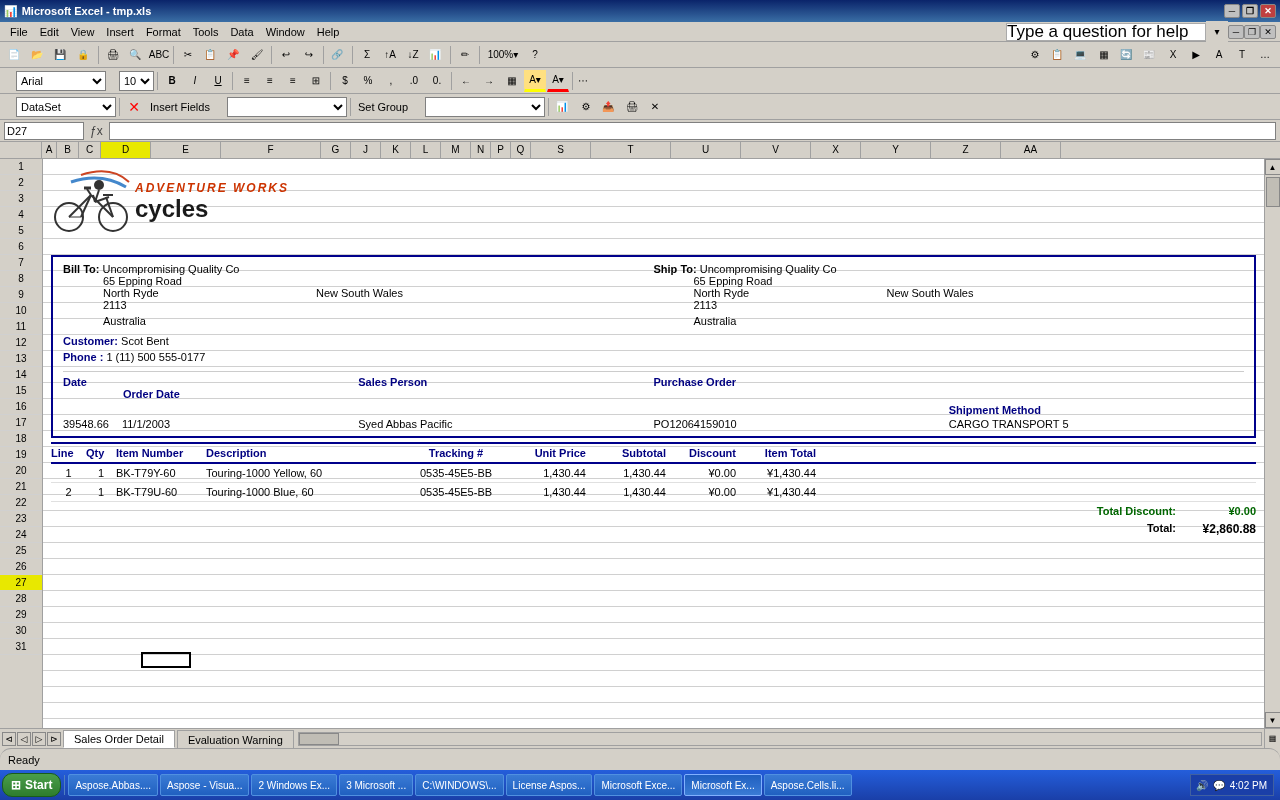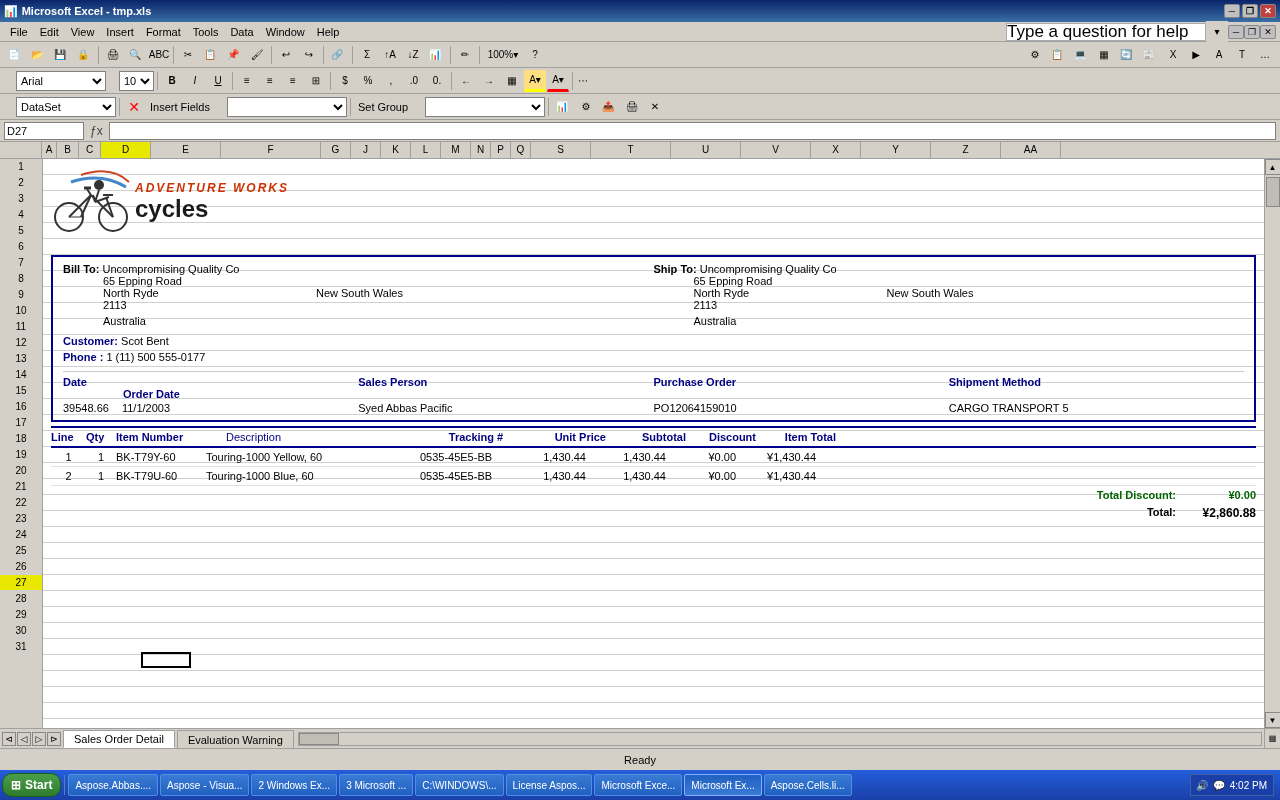--- a/index.html
+++ b/index.html
@@ -131,21 +131,22 @@
 
     
     .status-bar {
       background: #d4d0c8;
       height: 22px;
       display: flex;
       align-items: center;
       padding: 0 8px;
       border-top: 1px solid #a0a0a0;
       font-size: 11px;
-      justify-content: center;
+      justify-content: flex-start;
+      border-radius: 11px;
     }
 
     
     .taskbar {
       background: linear-gradient(to bottom, #245edb, #1a3fa8);
       height: 30px;
       display: flex;
       align-items: center;
       padding: 0 2px;
       gap: 2px;
@@ -587,41 +588,41 @@
                   <div style="font-weight:bold; color:#000080;">Date</div>
                   <div style="font-weight:bold; color:#000080; margin-left:60px; display:inline-block;">Order Date</div>
                 </div>
                 <div style="flex:1;">
                   <div style="font-weight:bold; color:#000080;">Sales Person</div>
                 </div>
                 <div style="flex:1;">
                   <div style="font-weight:bold; color:#000080;">Purchase Order</div>
                 </div>
                 <div style="flex:1;">
-                  <div style="font-weight:bold; color:#000080;">Shipment Method</div>
+                  <div style="font-weight:bold; color:#000080;margin-top:28px;">Shipment Method</div>
                 </div>
               </div>
               <div style="display:flex; padding-top:2px;">
                 <div style="flex:1;">
                   <span>39548.66</span>
                   <span style="margin-left:10px;">11/1/2003</span>
                 </div>
                 <div style="flex:1;">Syed Abbas Pacific</div>
                 <div style="flex:1;">PO12064159010</div>
                 <div style="flex:1;">CARGO TRANSPORT 5</div>
               </div>
             </div>
 
             <div>
 
               <div style="display:flex; border-bottom:2px solid #00008B; padding:3px 0; border-top:2px solid #00008B;">
                 <div style="width:35px; font-weight:bold; color:#000080; font-size:11px;">Line</div>
                 <div style="width:30px; font-weight:bold; color:#000080; font-size:11px;">Qty</div>
                 <div style="width:90px; font-weight:bold; color:#000080; font-size:11px;">Item Number</div>
-                <div style="width:200px; font-weight:normal; color:#000080; font-size:11px;margin-left:20px;">Description</div>
+                <div style="width:200px; font-weight:bold; color:#000080; font-size:11px;">Description</div>
                 <div style="width:100px; font-weight:bold; color:#000080; font-size:11px; text-align:center;">Tracking #</div>
                 <div style="width:80px; font-weight:bold; color:#000080; font-size:11px; text-align:right;">Unit Price</div>
                 <div style="width:80px; font-weight:bold; color:#000080; font-size:11px; text-align:right;">Subtotal</div>
                 <div style="width:70px; font-weight:bold; color:#000080; font-size:11px; text-align:right;">Discount</div>
                 <div style="width:80px; font-weight:bold; color:#000080; font-size:11px; text-align:right;">Item Total</div>
               </div>
 
               <div style="display:flex; padding:3px 0; border-bottom:1px solid #e0e0e0;">
                 <div style="width:35px; text-align:center; font-size:11px;">1</div>
                 <div style="width:30px; text-align:center; font-size:11px;">1</div>

